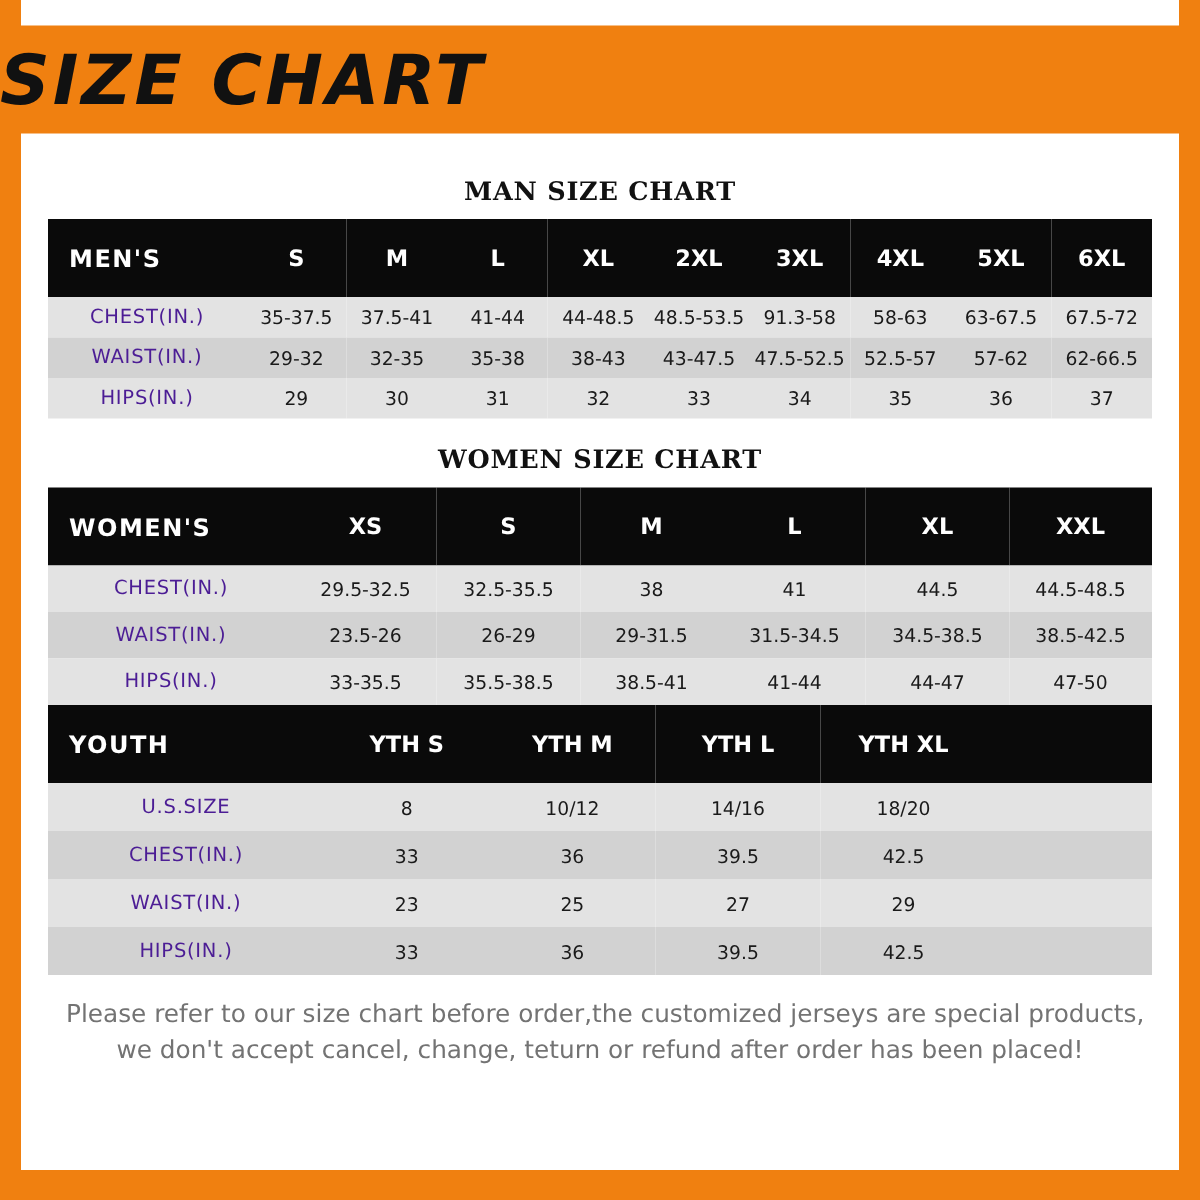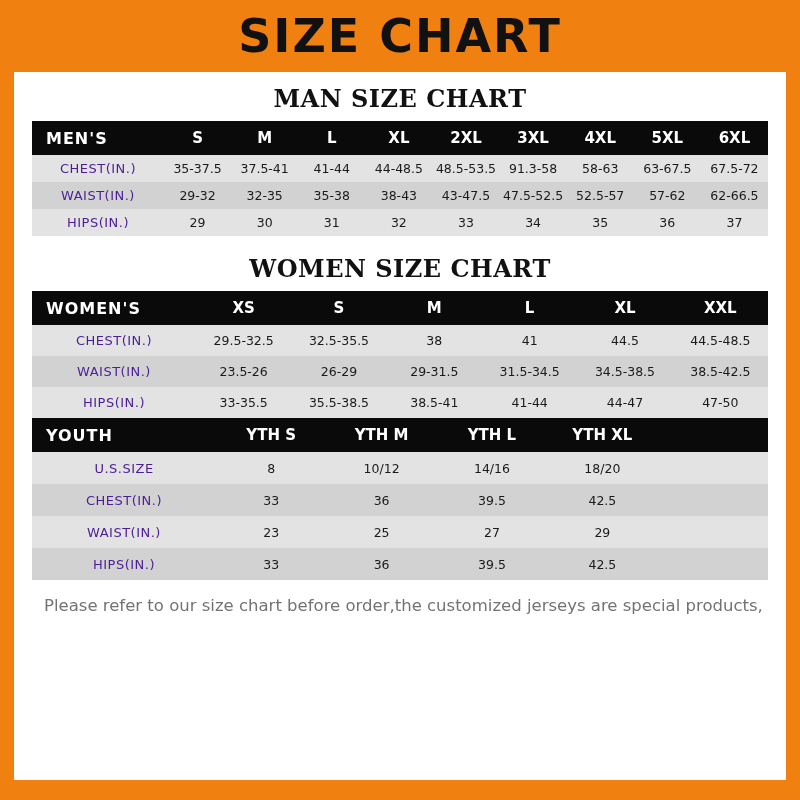--- a/index.html
+++ b/index.html
@@ -22,41 +22,41 @@
     border-right: 14px solid #f08010;
     background: #ffffff;
     display: flex;
     flex-direction: column;
   }
   .banner {
     background: #f08010;
     height: 72px;
     display: flex;
     align-items: center;
-    justify-content: center;
-    margin: 0 -14px;
+    margin: 17px -14px;
+    font-style: italic;
   }
   .banner-title {
     font-family: "DejaVu Sans", sans-serif;
     font-weight: bold;
     font-size: 46px;
     letter-spacing: 2px;
     color: #111111;
     line-height: 1;
   }
   .content {
     flex: 1;
     padding: 0 18px;
     box-sizing: border-box;
   }
   .section-title {
     text-align: center;
     font-family: "DejaVu Serif", serif;
     font-weight: bold;
-    font-size: 24px;
+    font-size: 17px;
     color: #111111;
     letter-spacing: 0.5px;
     margin: 12px 0 8px 0;
   }
   .section-title.women { margin-top: 18px; }
   .section-title.youth { margin-top: 20px; }
 
   table.size-table {
     width: 100%;
     border-collapse: collapse;
@@ -69,21 +69,21 @@
     text-align: center;
     padding: 0;
     height: 27px;
     font-family: "DejaVu Sans", sans-serif;
     white-space: nowrap;
   }
   table.size-table thead th {
     background: #0a0a0a;
     color: #ffffff;
     font-weight: bold;
-    height: 34px;
+    height: 52px;
     font-size: 15px;
   }
   table.size-table thead th.corner {
     text-align: left;
     padding-left: 14px;
     font-size: 16px;
     letter-spacing: 1px;
   }
   table.size-table tbody tr.odd td { background: #e3e3e3; }
   table.size-table tbody tr.even td { background: #d2d2d2; }
@@ -271,19 +271,20 @@
           <td>36</td>
           <td>39.5</td>
           <td>42.5</td>
           <td></td>
         </tr>
       </tbody>
     </table>
 
     <div class="footer-note">
       <div>Please refer to our size chart before order,the customized jerseys are special products,</div>
+      <div>we don't accept cancel, change, teturn or refund after order has been placed!</div>
     </div>
 
   </div>
 
   <div class="spacer"></div>
   <div class="bottom-bar"></div>
 </div>
 
 </body></html>

